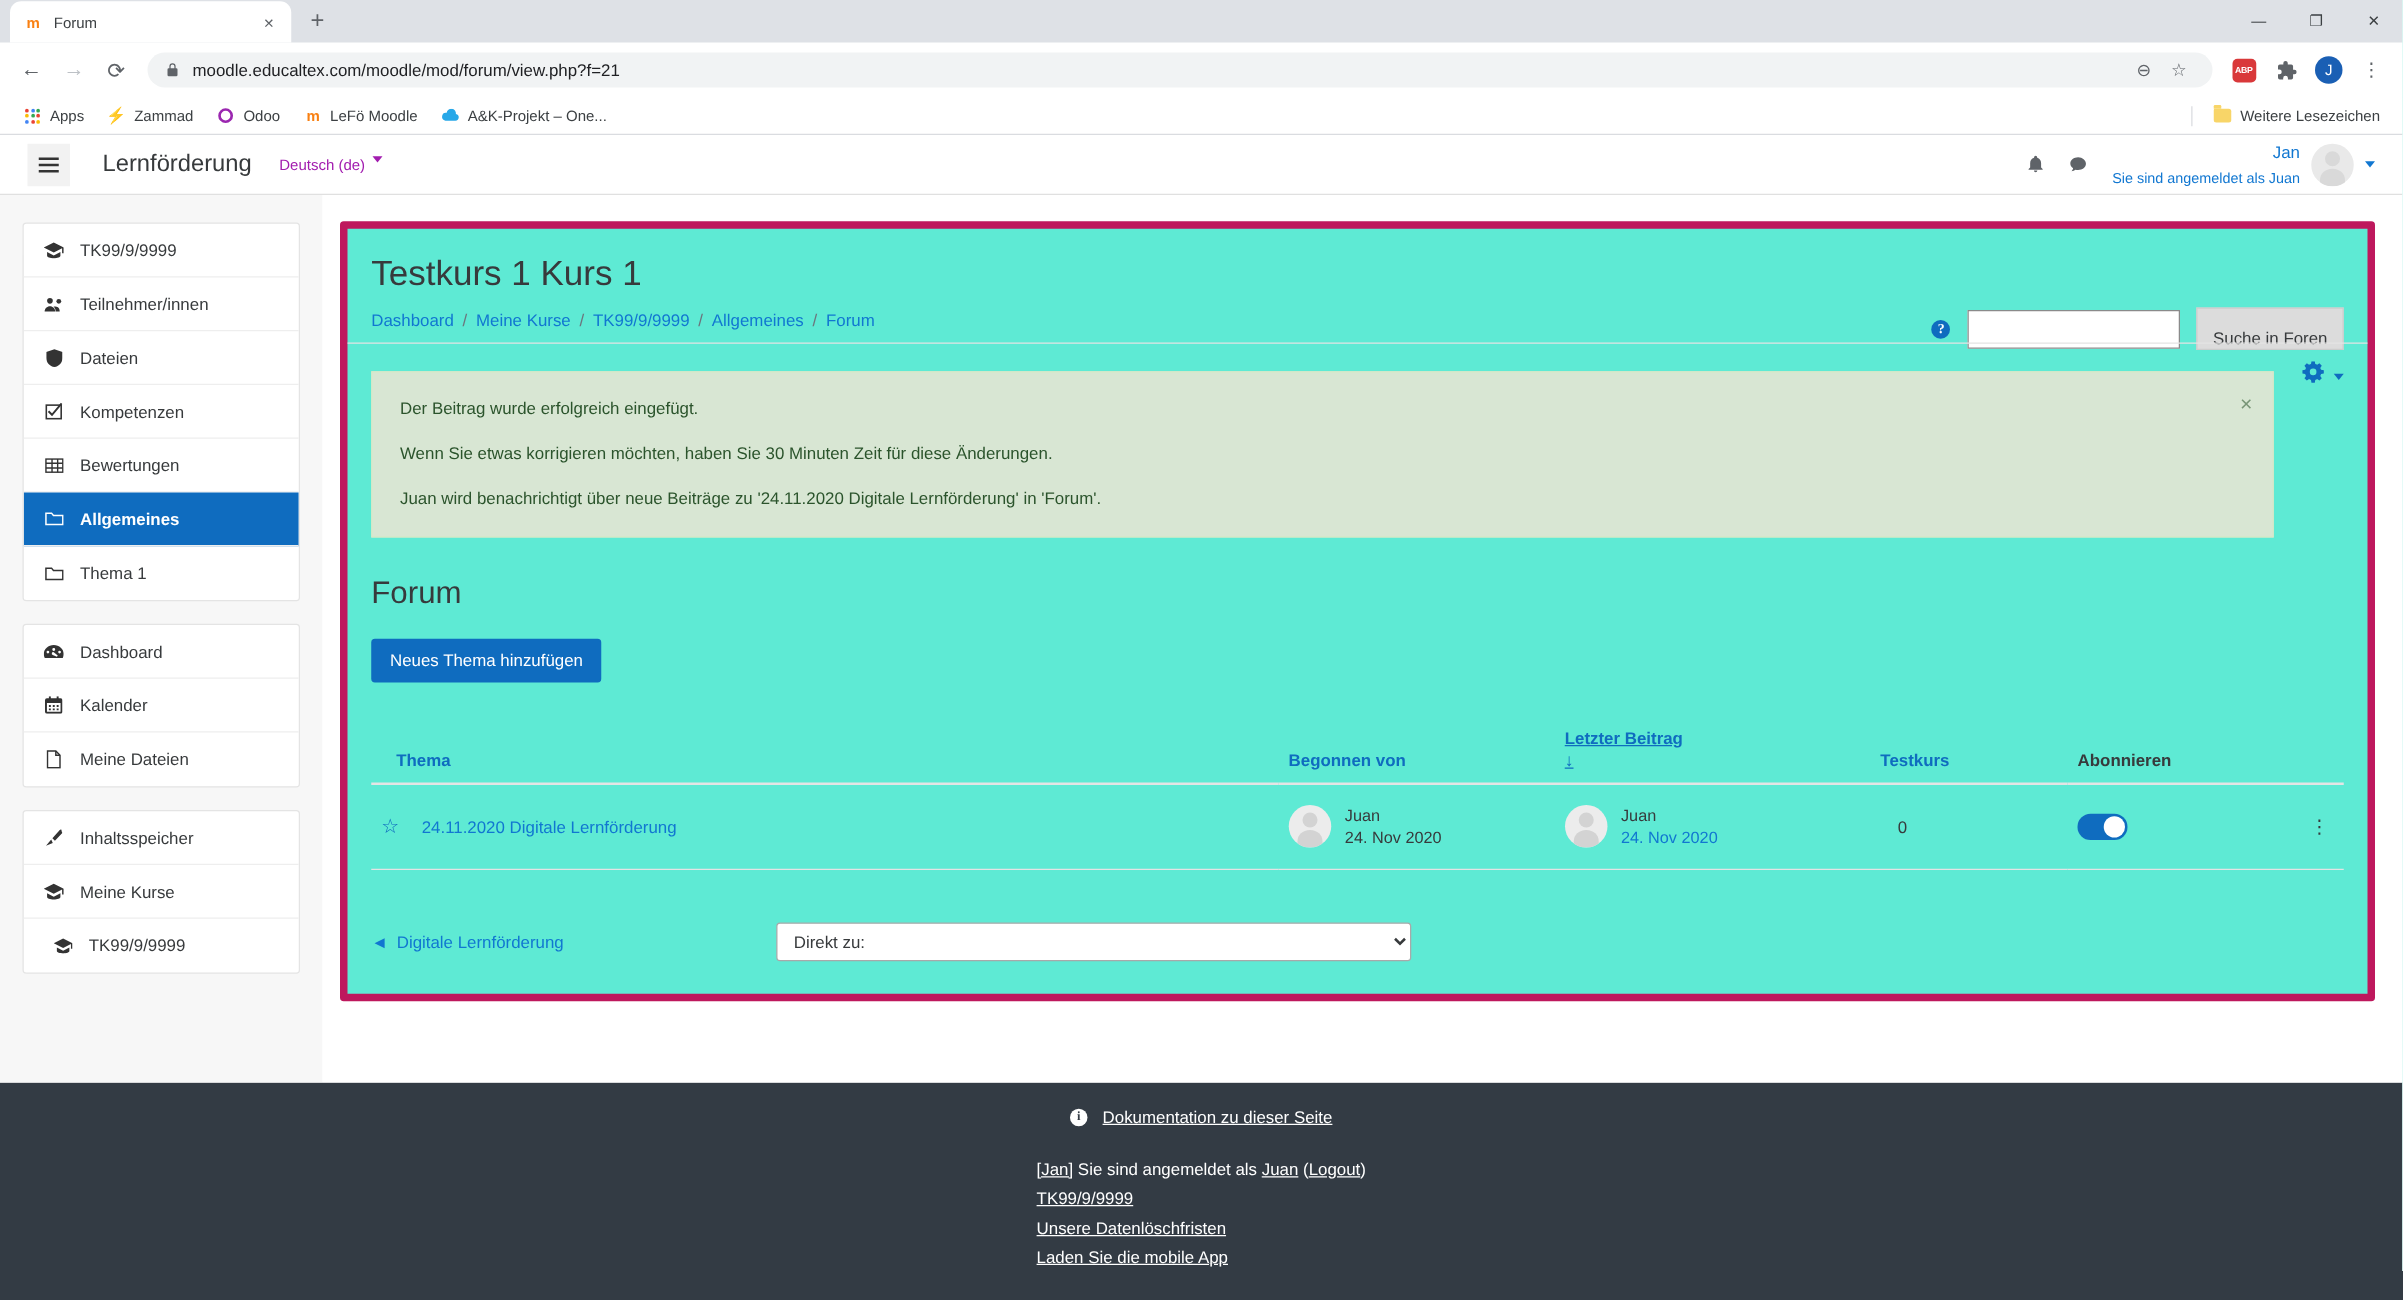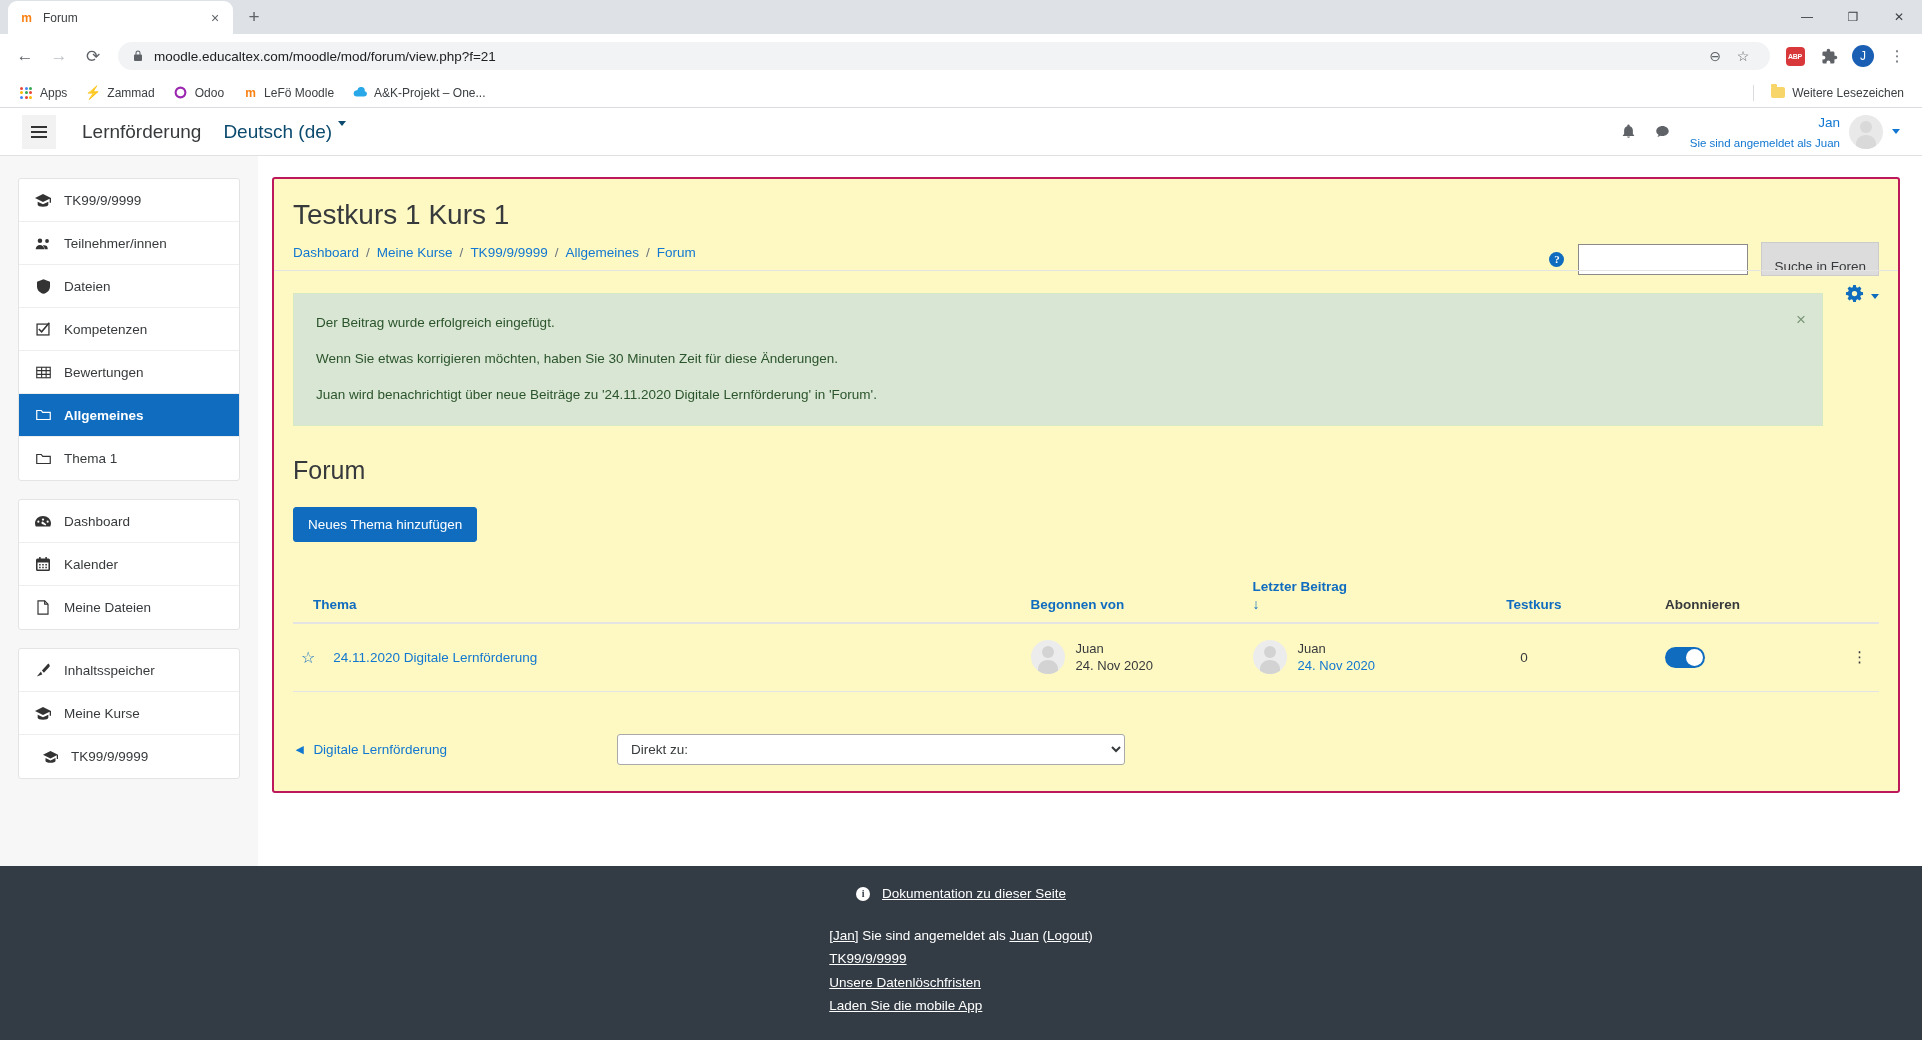--- a/index.html
+++ b/index.html
@@ -124,21 +124,21 @@
   .hamburger {
     width: 34px; height: 34px; background: #f2f2f2; border: 0;
     display: flex; flex-direction: column; align-items: center; justify-content: center; gap: 3px;
     cursor: pointer;
   }
   .hamburger span { display:block; width: 16px; height: 2px; background: #333; }
   .brand {
     margin-left: 26px; font-size: 19px; color: #373a3c; font-weight: 400;
   }
   .lang-menu {
-    margin-left: 22px; font-size: 19px; color: #0c4a6e; display: flex; gap: 6px;
+    margin-left: 22px; font-size: 12px; color: #a21caf; display: flex; gap: 6px;
   }
   .caret { width:0; height:0; border-left:4px solid transparent; border-right:4px solid transparent; border-top:5px solid currentColor; }
   .nav-right { margin-left: auto; display: flex; align-items: center; gap: 0; }
   .bell, .chat {
     width: 34px; height: 34px; display: flex; align-items: center; justify-content: center;
     color: #5f6368; font-size: 15px;
   }
   .user-menu {
     display: flex; align-items: center; gap: 9px; margin-left: 10px; position: relative;
   }
@@ -169,22 +169,22 @@
     border-bottom: 1px solid #eee; cursor: pointer; min-height: 43px;
   }
   .nav-item:last-child { border-bottom: 0; }
   .nav-item.active { background: #0f6cbf; color: #fff; font-weight: bold; }
   .nav-ico { width: 18px; flex: 0 0 18px; display: flex; align-items: center; justify-content: center; font-size: 14px; }
   .nav-item.sub { padding-left: 22px; }
 
   
   .content-region { flex: 1; overflow: hidden; background: #fff; position: relative; }
   .content-card {
-    margin: 21px 22px 0 14px; border: 2px solid #be185d; border-radius: 3px;
-    background: #fef9c3; padding: 0;
+    margin: 21px 22px 0 14px; border: 6px solid #be185d; border-radius: 3px;
+    background: #5eead4; padding: 0;
   }
   .page-head { padding: 20px 19px 10px 19px; position: relative; }
   .page-title { font-size: 28px; font-weight: 300; color: #373a3c; margin: 0 0 14px 0; }
   .breadcrumb { font-size: 13.5px; color: #6c757d; display: flex; align-items: center; gap: 7px; flex-wrap: wrap; }
   .breadcrumb a { color: #1177d1; text-decoration: none; }
   .bc-sep { color: #6c757d; }
 
   .forum-search {
     position: absolute; right: 19px; top: 63px;
     display: flex; align-items: center; gap: 14px;
@@ -592,21 +592,21 @@
 
             <table class="forum-table">
               <thead>
                 <tr>
                   <th style="width:46%;padding-left:20px;">
                     <span>Thema</span>
                   </th>
                   <th style="width:14%;">
                     <span>Begonnen von</span>
                   </th>
-                  <th class="sortcol" style="width:16%;">
+                  <th class="sortcol" style="width:16%;text-decoration:underline;">
                     <span class="sort-label">Letzter Beitrag</span>
                     <span class="sort-arrow">↓</span>
                   </th>
                   <th style="width:10%;">
                     <span>Testkurs</span>
                   </th>
                   <th class="plain" style="width:14%;">
                     <span>Abonnieren</span>
                   </th>
                 </tr>

